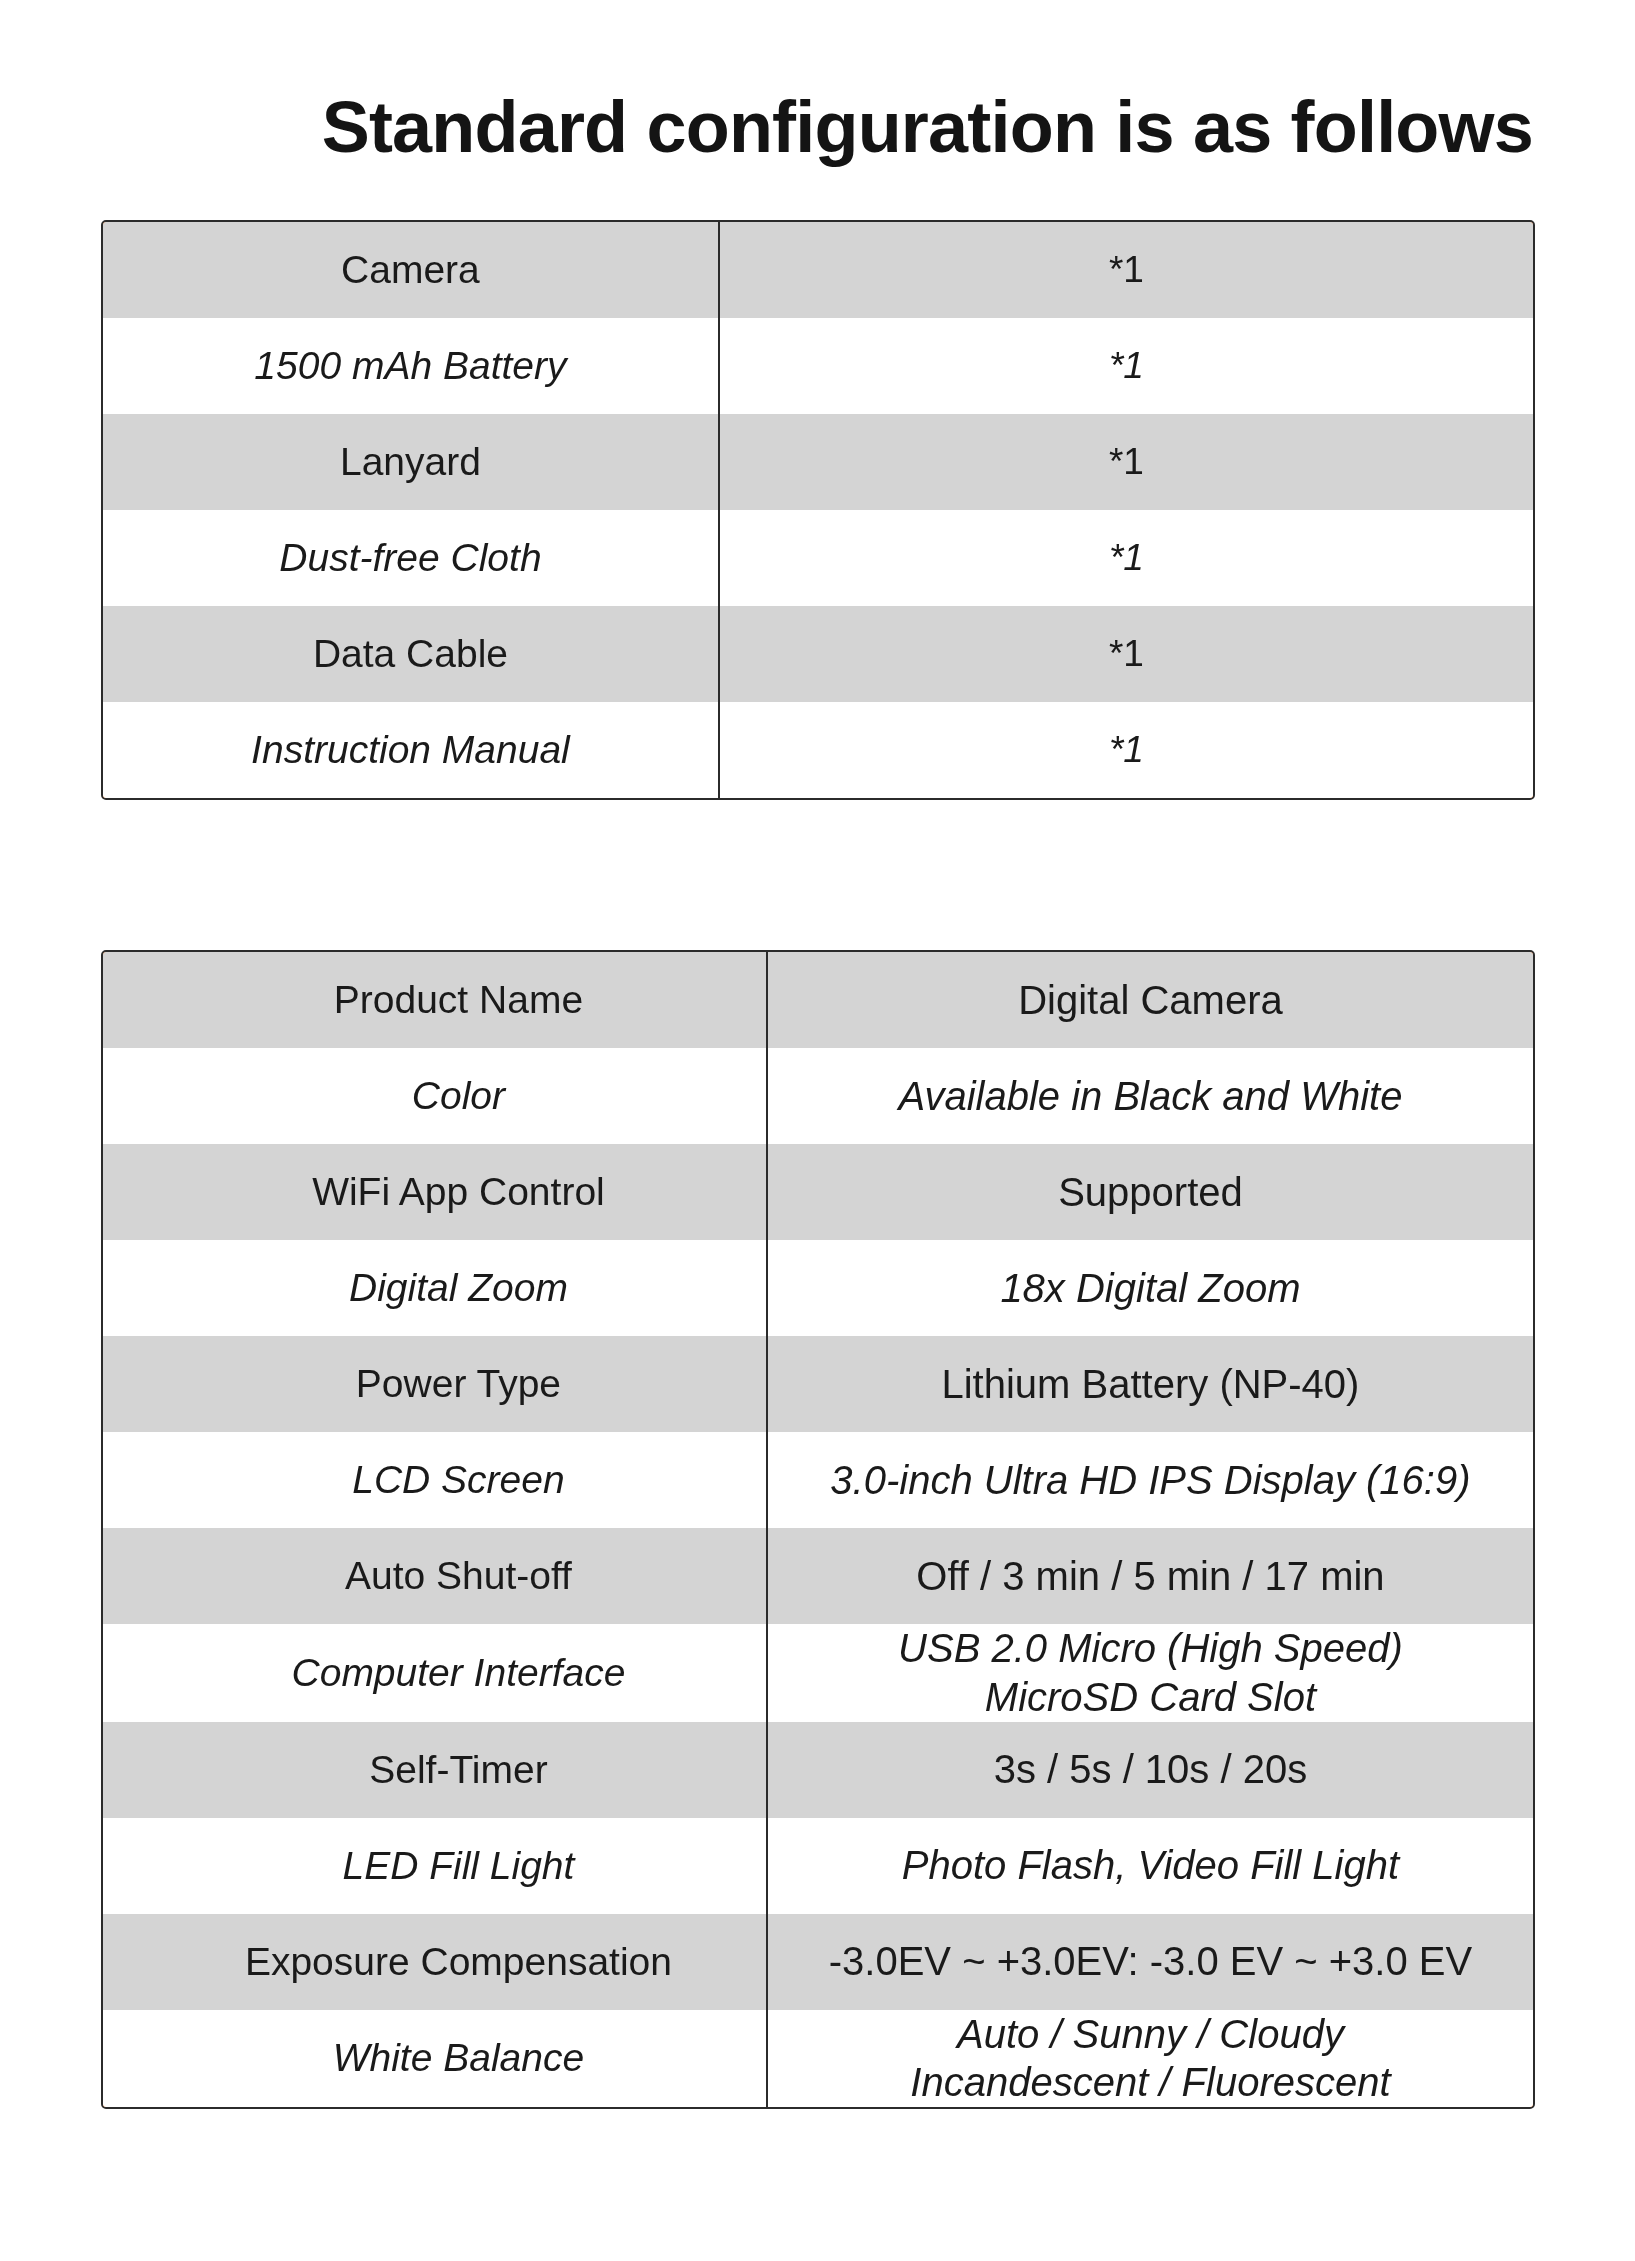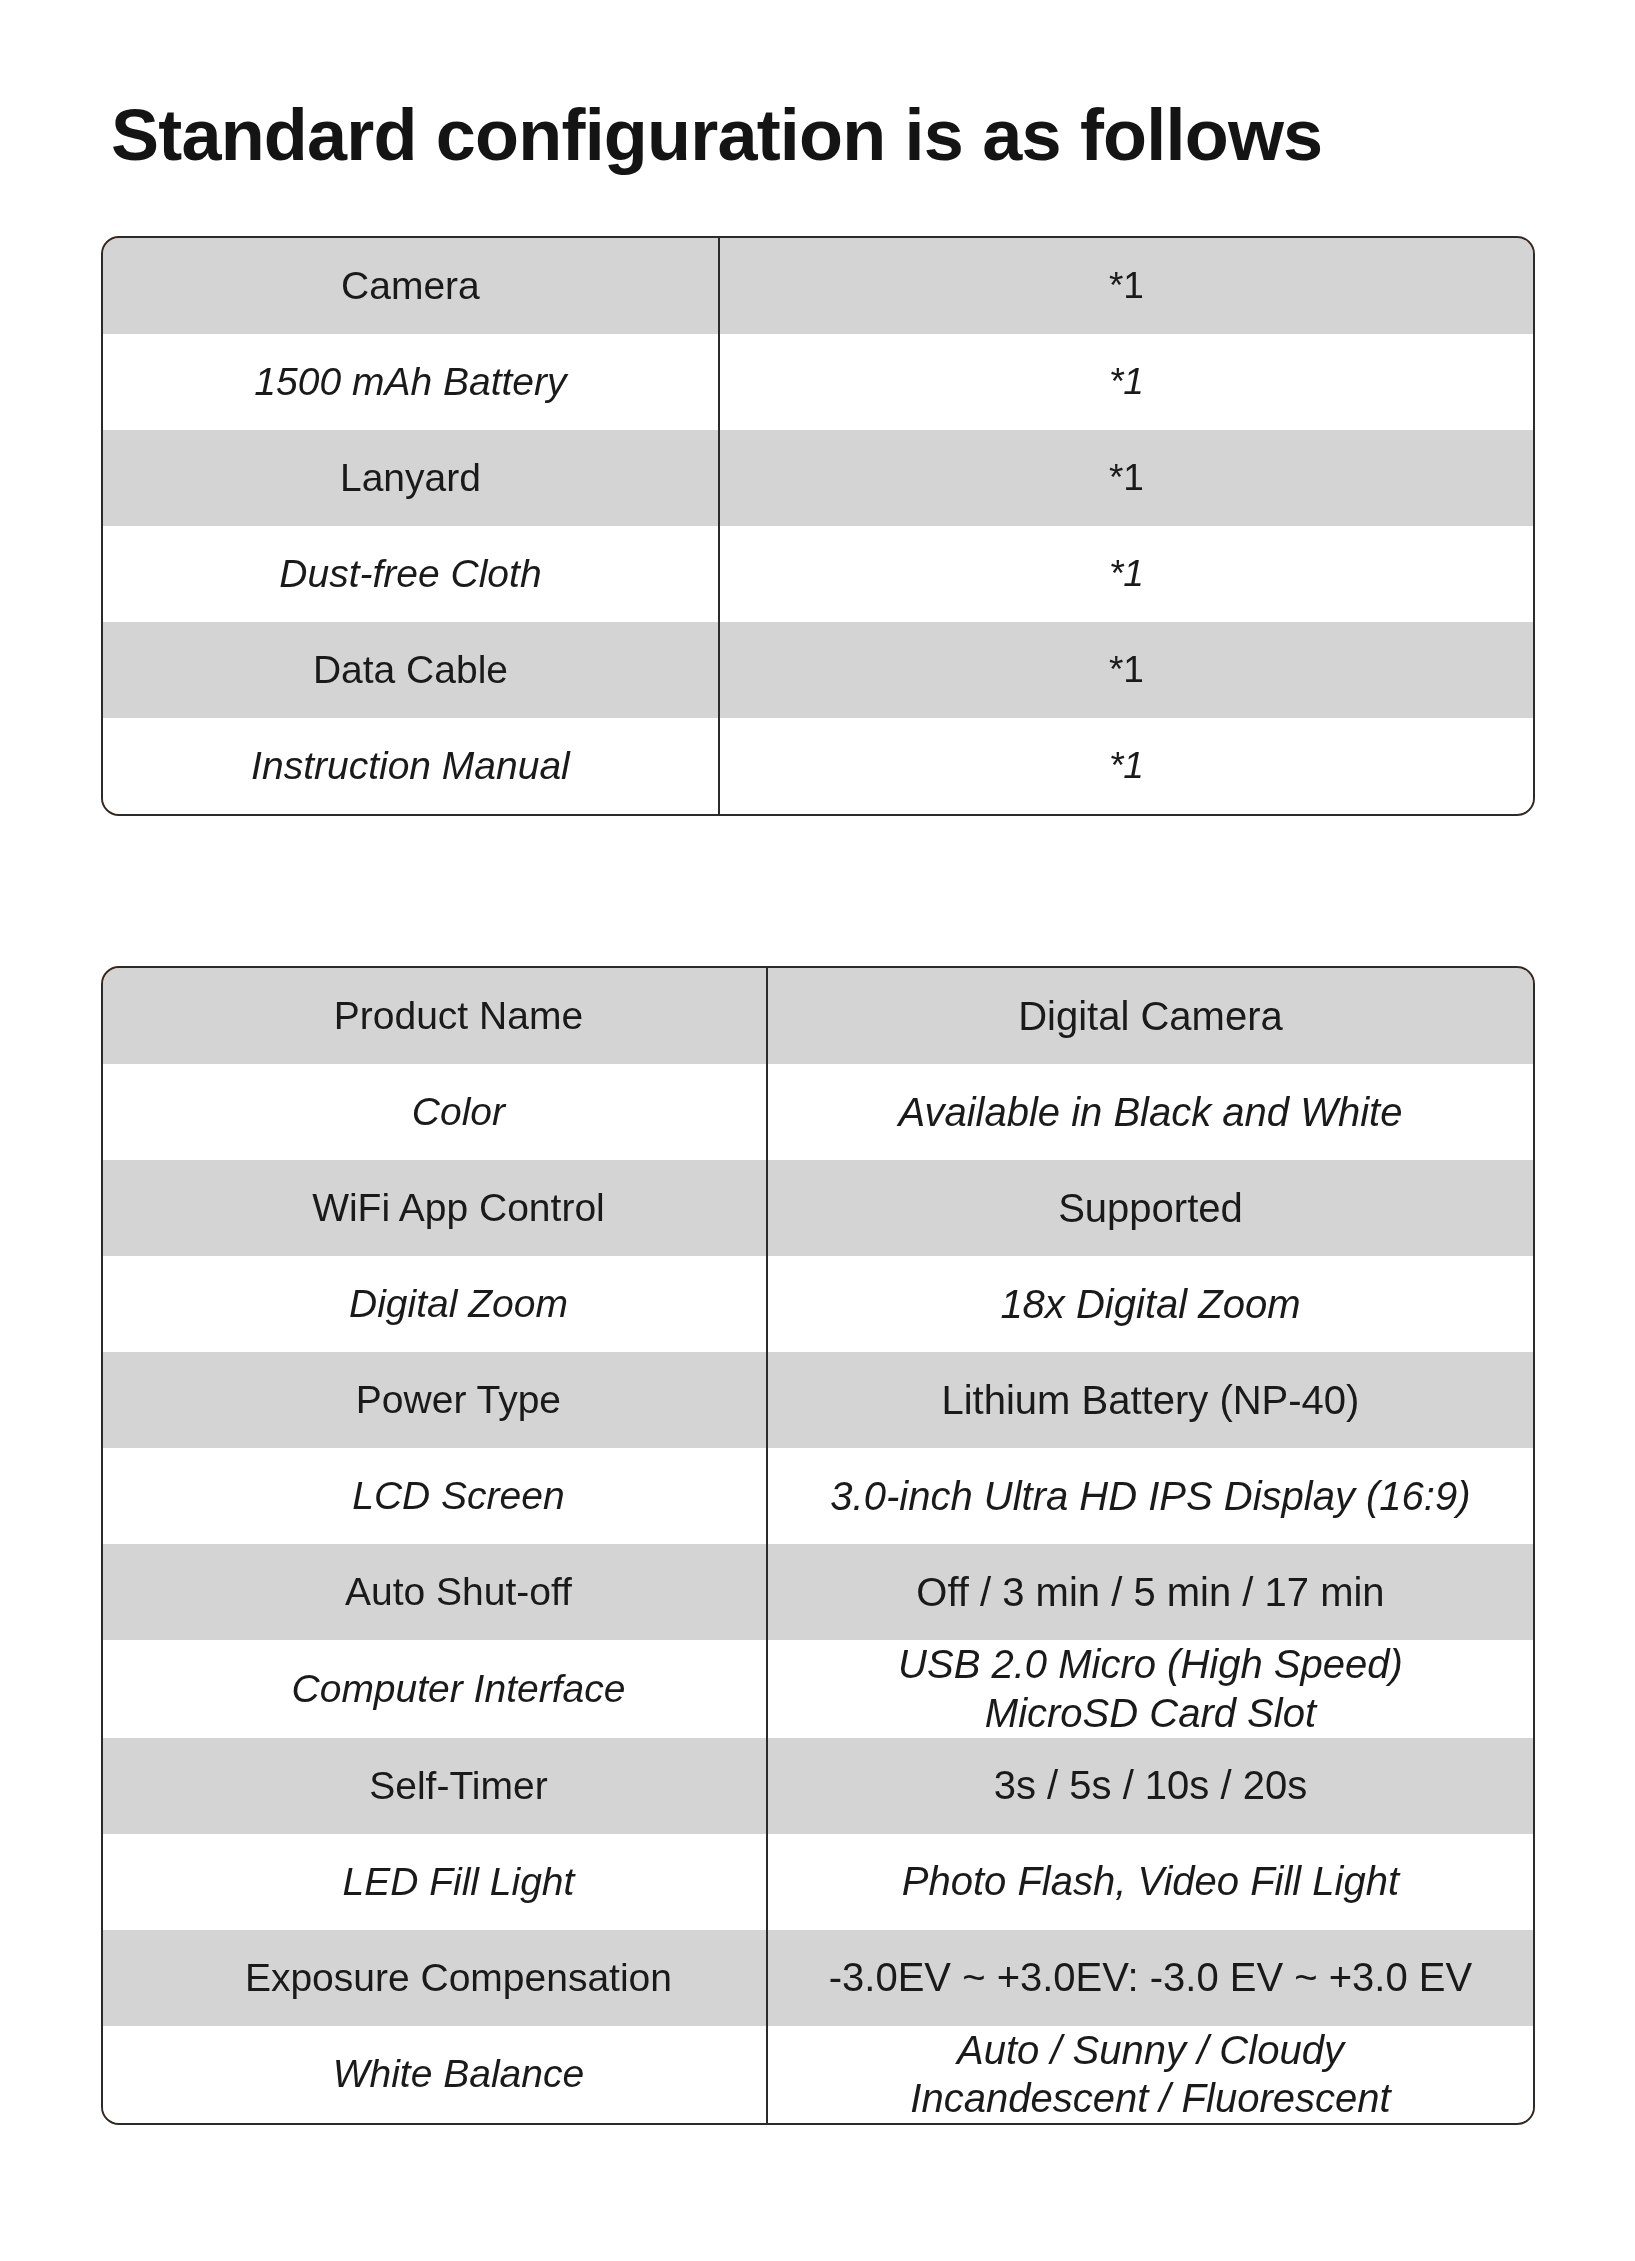--- a/index.html
+++ b/index.html
@@ -15,33 +15,33 @@
     overflow: hidden;
   }
   .page {
     width: 1636px;
     height: 2261px;
     position: relative;
     box-sizing: border-box;
     padding: 0 101px;
   }
   .title {
-    text-align: left;
+    text-align: right;
     font-size: 72px;
     font-weight: bold;
     letter-spacing: -0.8px;
-    margin: 10px;
+    margin: 2px;
     padding-top: 84px;
     padding-bottom: 50px;
     color: #141414;
   }
 
   .table-wrap {
     border: 2.5px solid #2b2b2b;
-    border-radius: 18px;
+    border-radius: 5px;
     overflow: hidden;
     background: #f97316;
   }
   .table {
     width: 100%;
     border-collapse: collapse;
     table-layout: fixed;
   }
   .table td {
     padding: 0;

